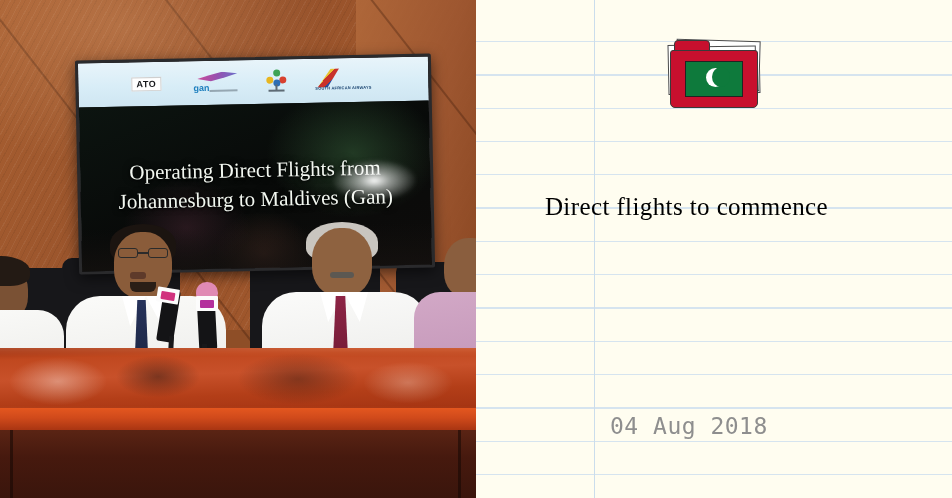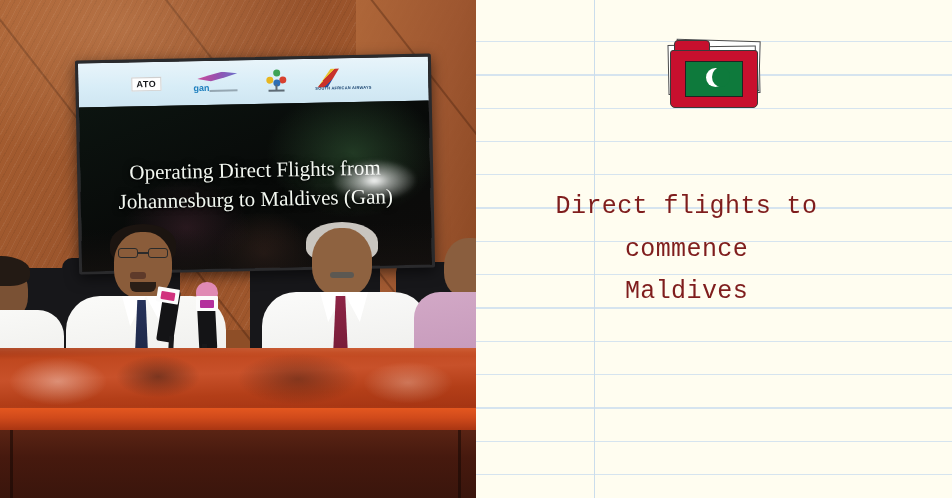--- a/index.html
+++ b/index.html
@@ -236,24 +236,24 @@
   }
   .crescent::after {
     content:""; position:absolute; left:6px; top:-1px;
     width:18px; height:20px; border-radius:50%; background:#0E7A3C;
   }
 
   #headline {
     position:absolute; left:0; top:186px; width:421px;
     padding:0 18px;
     text-align:center;
-    font-family:Liberation Mono, monospace;
+    font-family:Liberation Serif, serif;
     font-size:25px; line-height:42.5px;
     letter-spacing:.4px;
-    color:#7f1d1d;
+    color:#000000;
     font-weight:400;
   }
   #date {
     position:absolute; left:0; top:409px; width:476px;
     padding-left:134px;
     text-align:left;
     font-family:"DejaVu Sans Mono", monospace;
     font-size:23px; line-height:34px;
     letter-spacing:.5px;
     color:#8E8E8E;
@@ -422,18 +422,18 @@
       <div class="sheet sheet-mid"></div>
       <div class="sheet sheet-top"></div>
       <div class="folder-tab"></div>
       <div class="folder-front"></div>
       <div class="flag-green"></div>
       <div class="crescent"></div>
     </div>
 
     <div id="headline">
       <div>Direct flights to commence</div>
-      <div>Maldives</div>
-    </div>
-
+    </div>
+
+    <div id="date">04 Aug 2018</div>
   </div>
 
 </div>
 
 </body></html>

